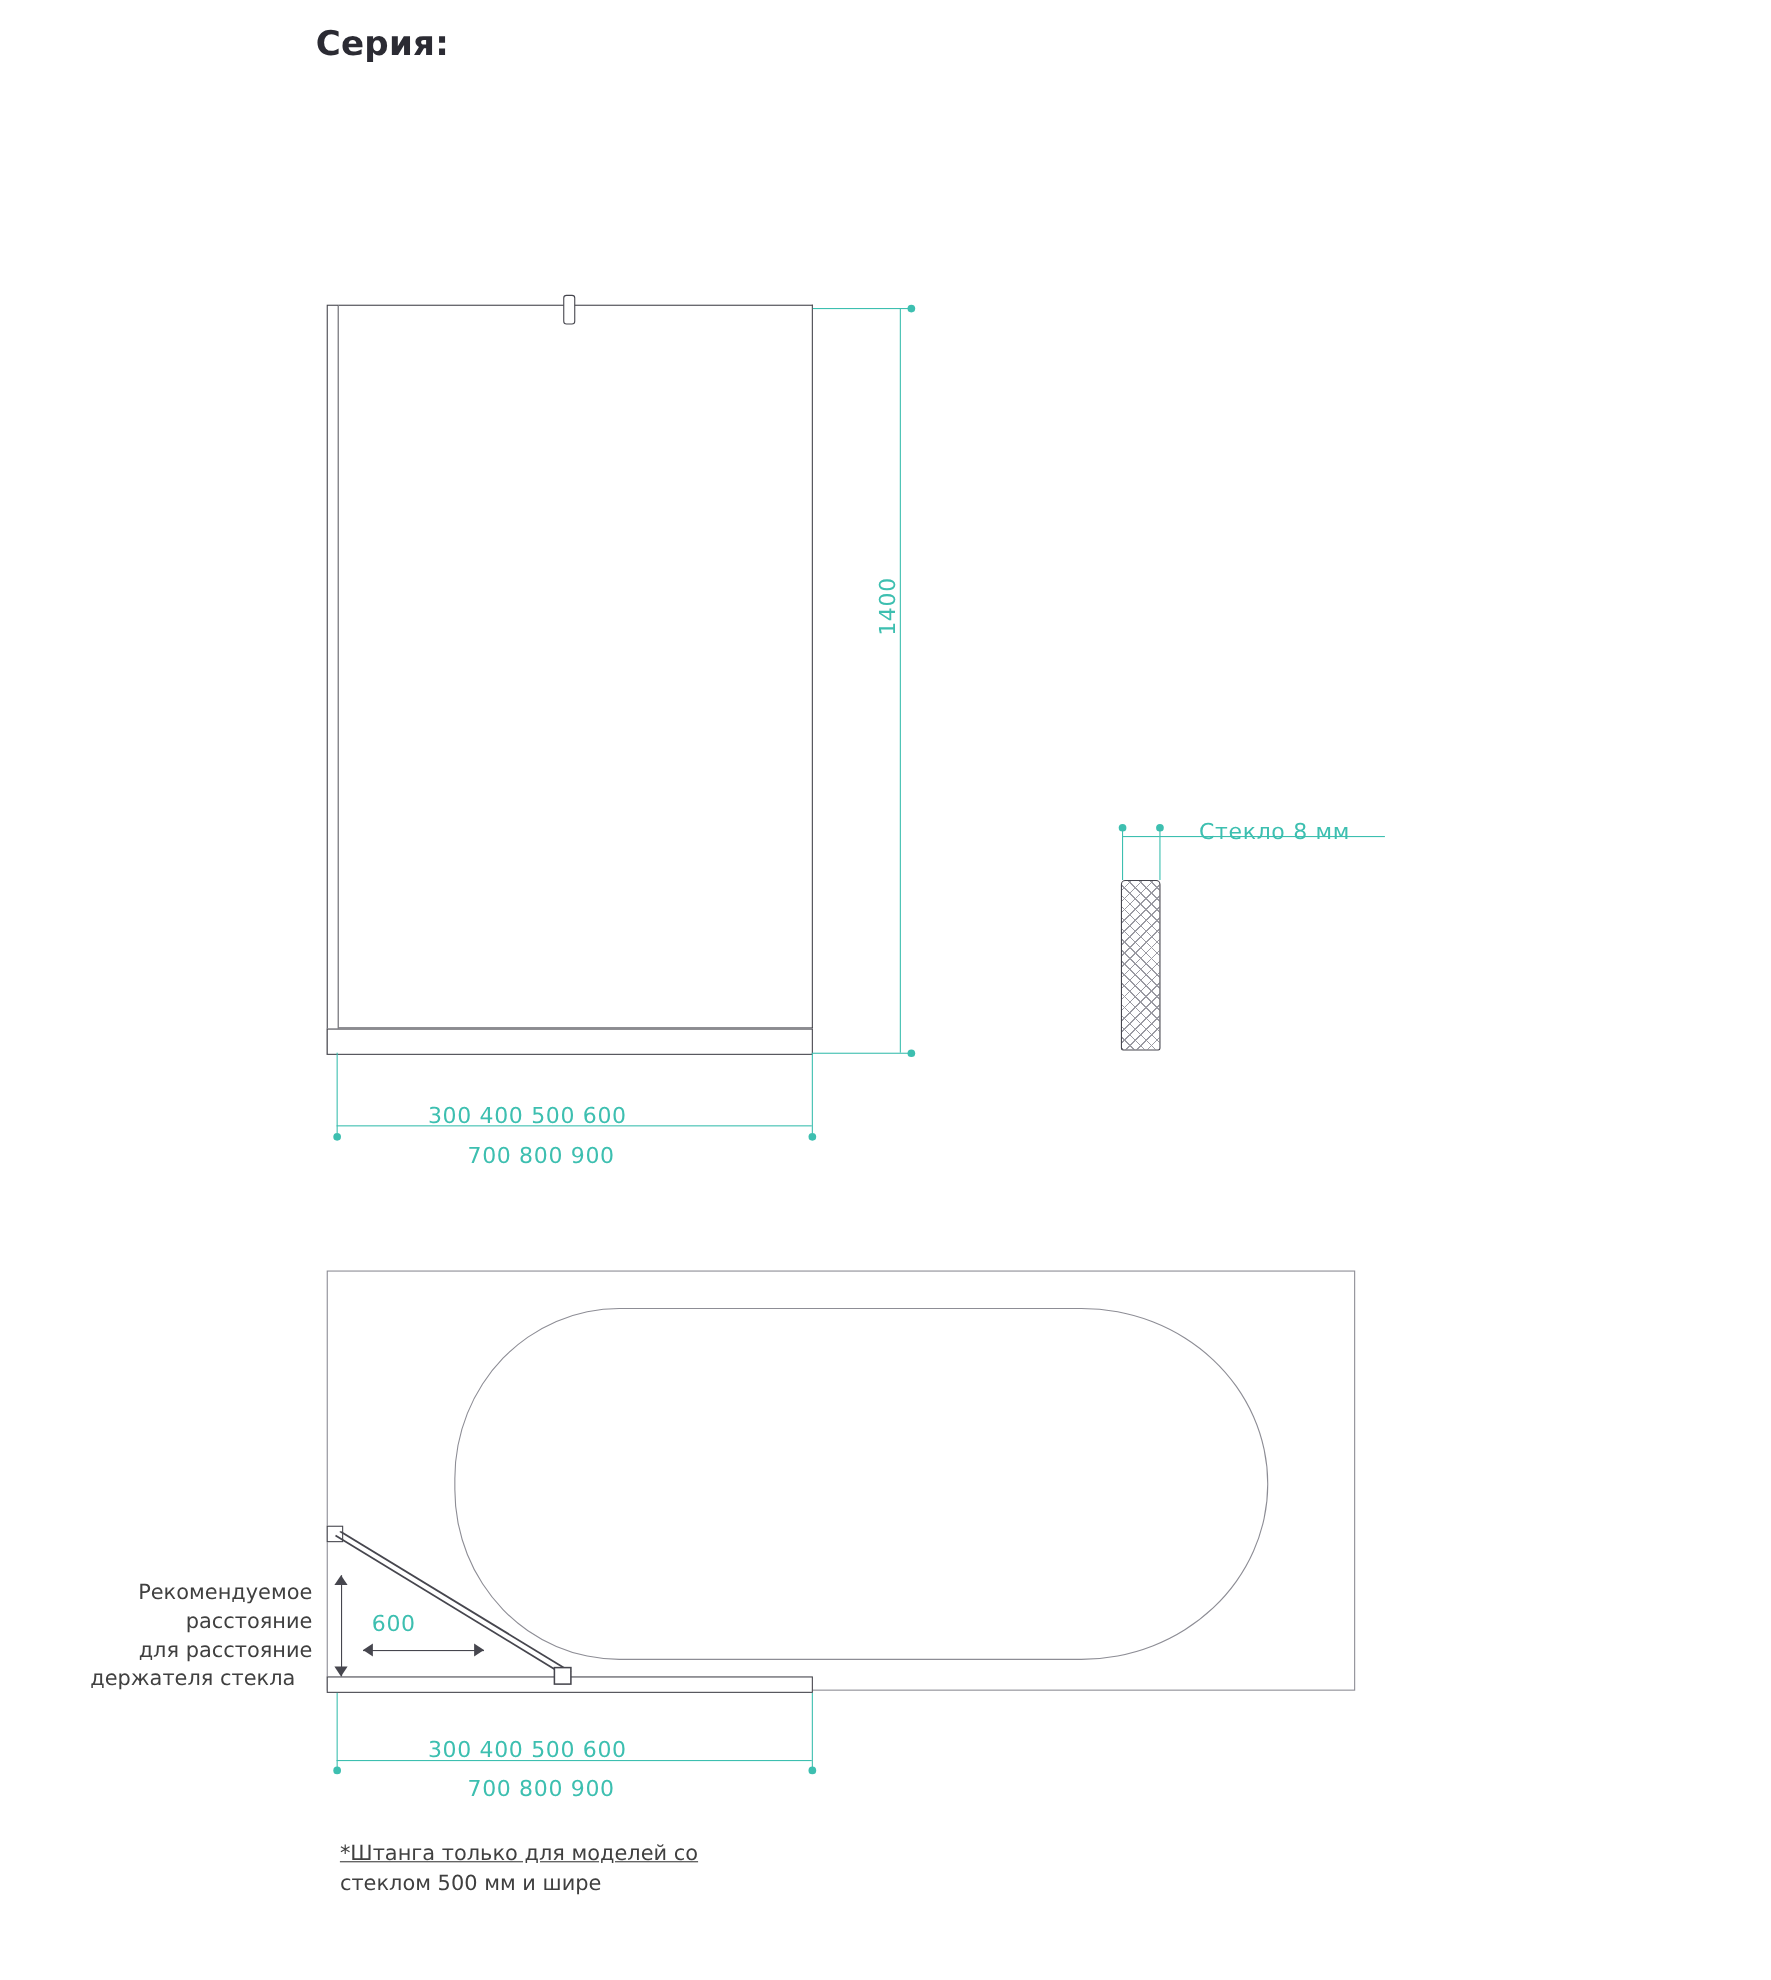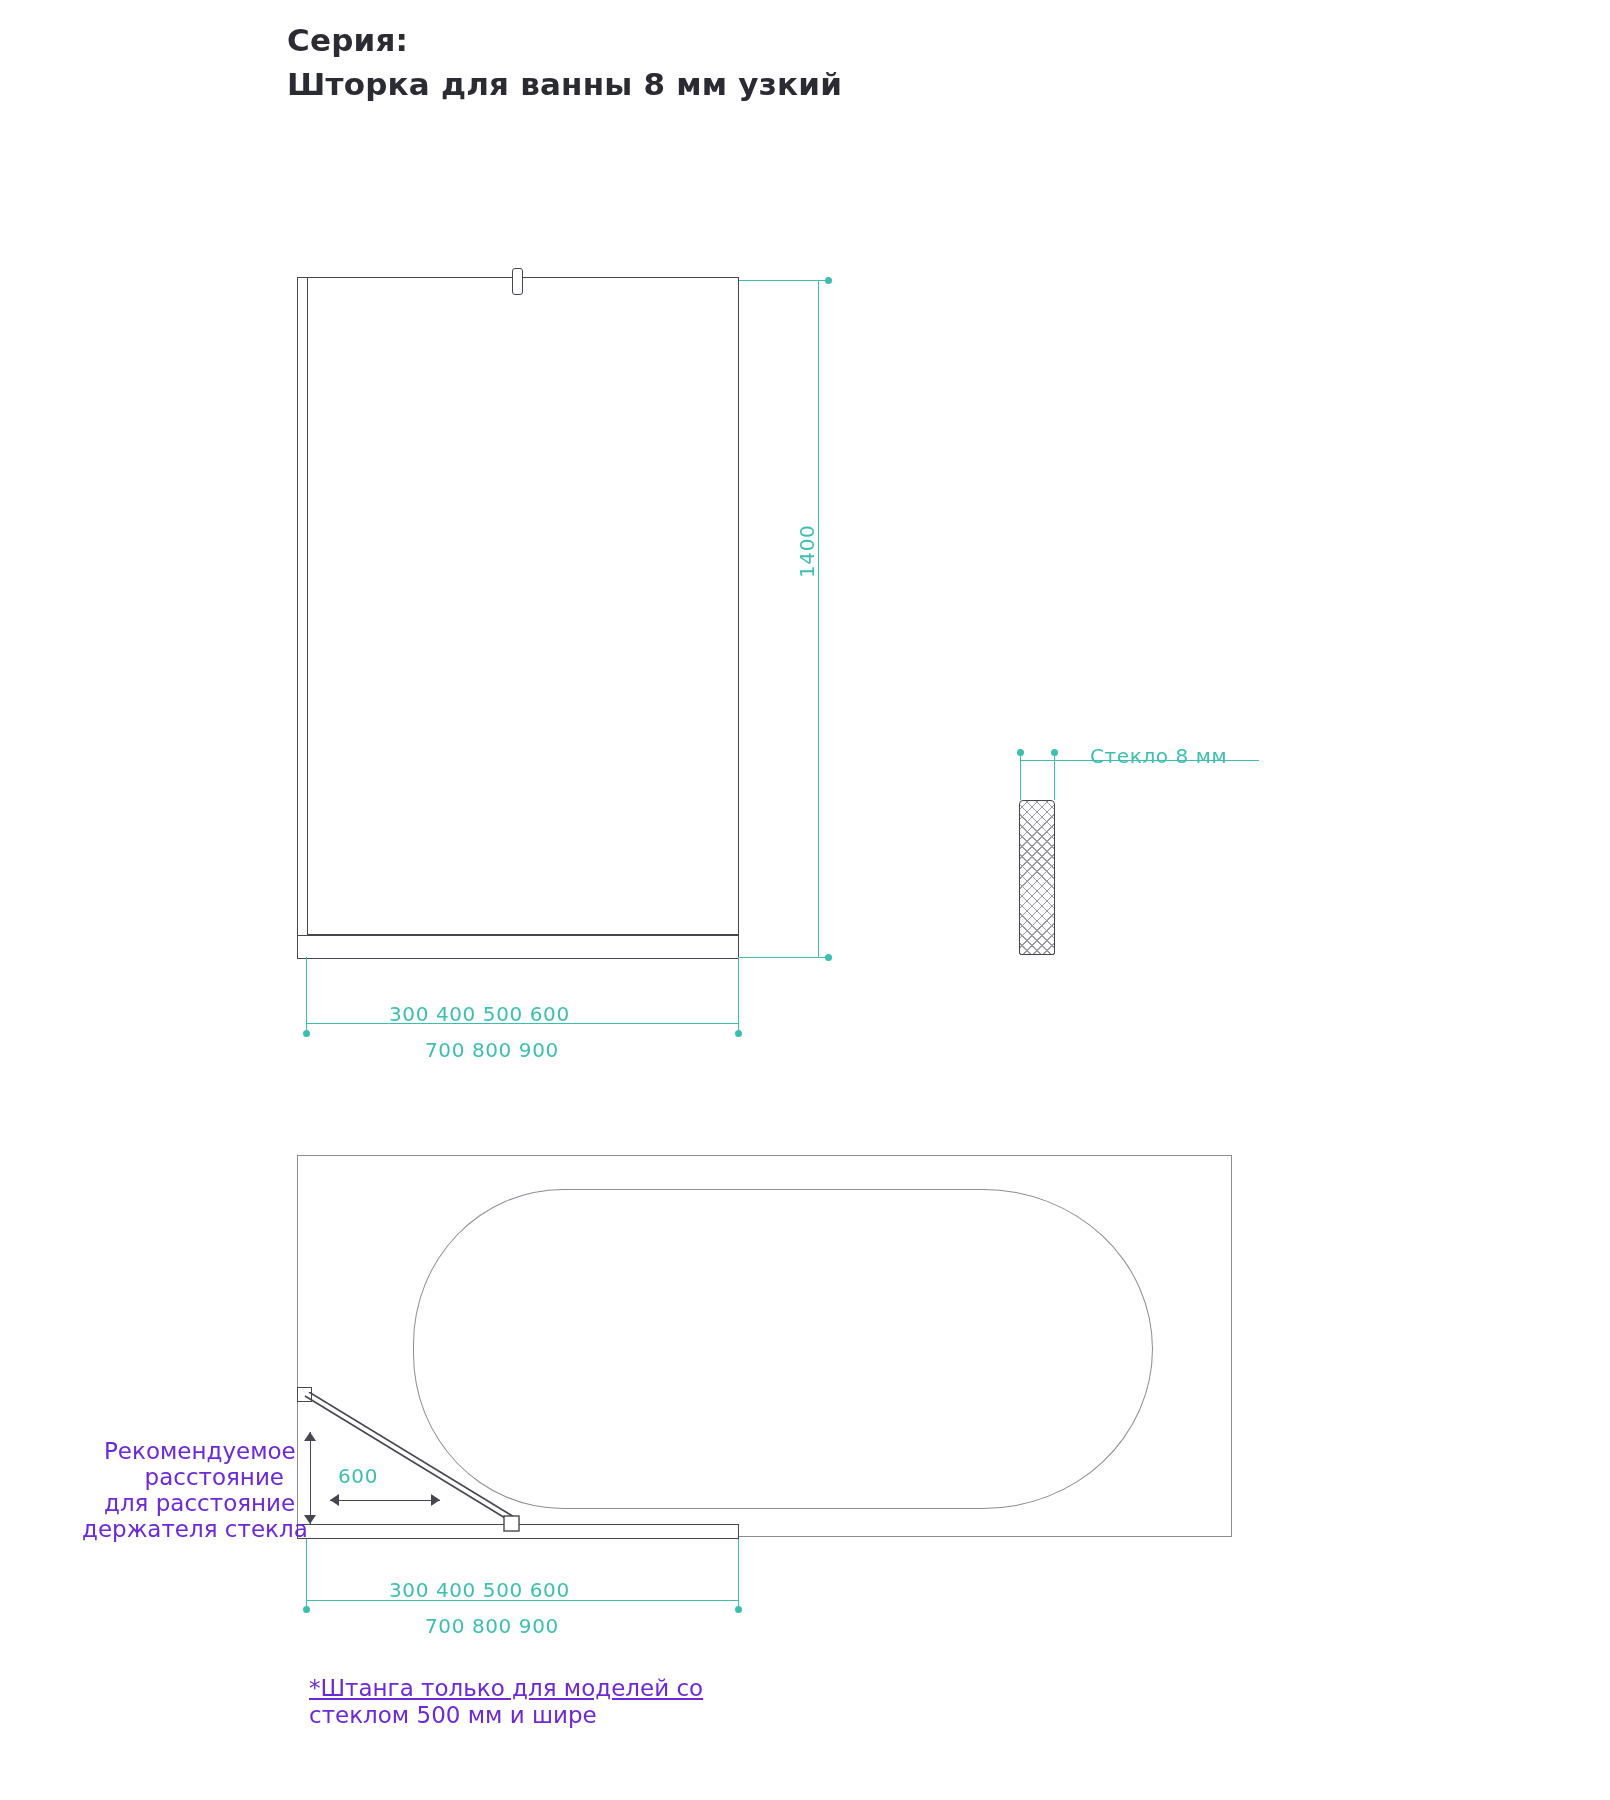--- a/index.html
+++ b/index.html
@@ -35,22 +35,22 @@
   
   .dim-text {
     position: absolute;
     color: #3dbfb0;
     font-size: 20px;
     white-space: nowrap;
     letter-spacing: 0.6px;
   }
   .note-text {
     position: absolute;
-    color: #6d28d9;
-    font-size: 23px;
+    color: #404040;
+    font-size: 19px;
     line-height: 1.35;
     white-space: nowrap;
   }
   .dim-line-h {
     position: absolute;
     height: 0;
     border-top: 1.3px solid #3dbfb0;
   }
   .dim-line-v {
     position: absolute;
@@ -213,21 +213,20 @@
     border-left: 9px solid #46464e;
   }
 </style>
 </head>
 <body>
 
 <div id="page">
 
   <div id="title-block">
     <div class="line">Серия:</div>
-    <div class="line">Шторка для ванны 8 мм узкий</div>
   </div>
 
   <div id="elevation">
     <div id="profile-left"></div>
     <div id="glass-panel"></div>
     <div id="bottom-rail"></div>
     <div id="glass-holder"></div>
   </div>
 
   <div class="dim-line-h" style="left:739px; top:280px; width:90px;"></div>

